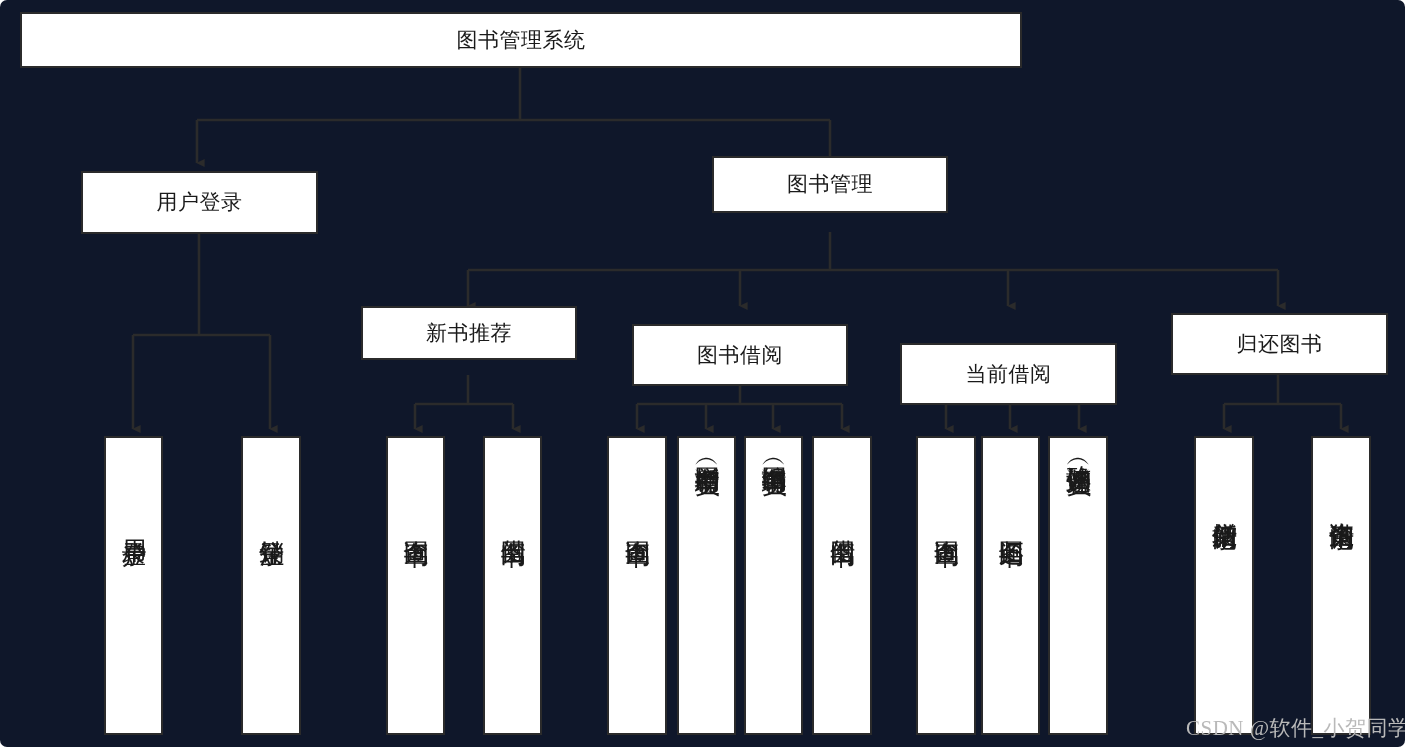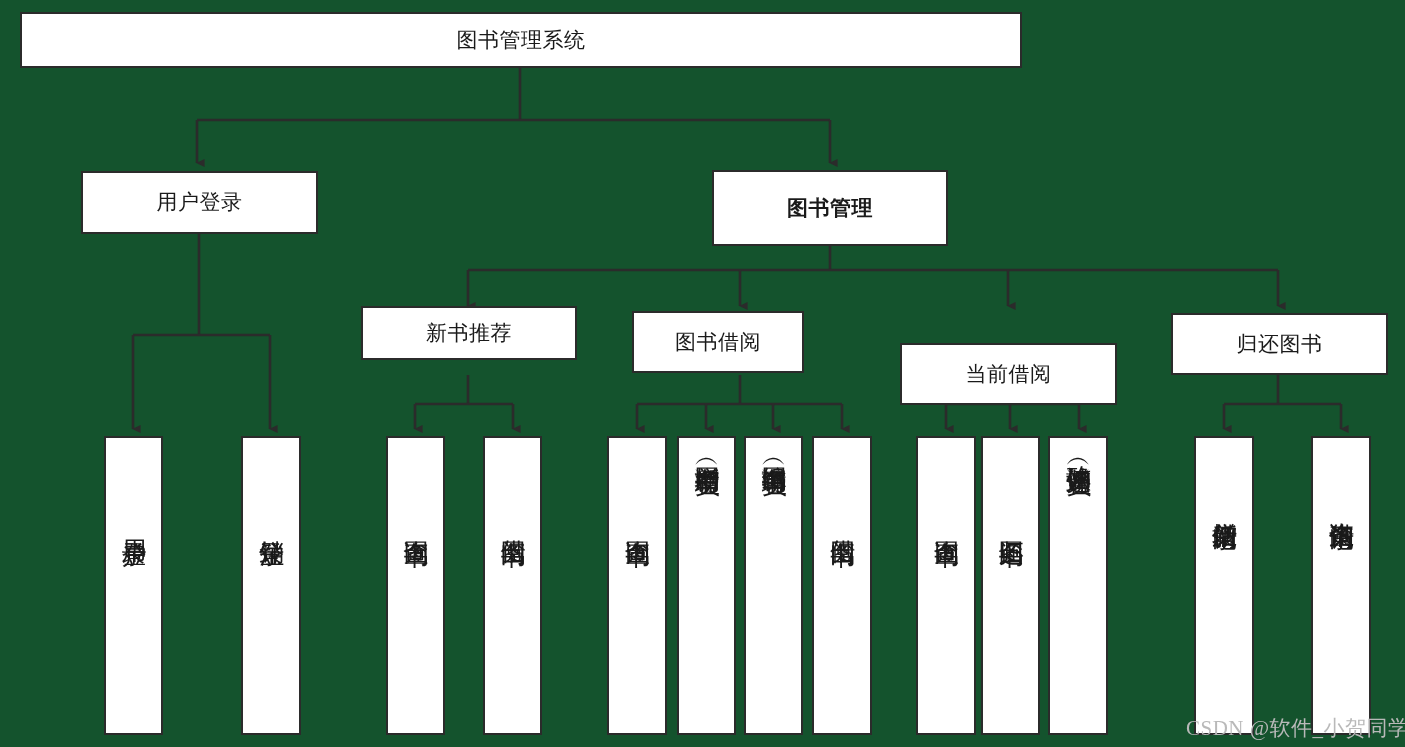--- a/index.html
+++ b/index.html
@@ -7,22 +7,23 @@
     padding: 0;
     background: #ffffff;
   }
   body {
     font-family: "DejaVu Sans", "Liberation Sans", sans-serif;
   }
   #canvas {
     position: relative;
     width: 1405px;
     height: 747px;
-    background: #14532d;
+    background: #0f172a;
     overflow: hidden;
+    border-radius: 7px;
   }
   #edges {
     position: absolute;
     left: 0;
     top: 0;
     width: 1405px;
     height: 747px;
   }
   .node {
     position: absolute;
@@ -132,29 +133,29 @@
   </svg>
 
   <div class="node horiz" style="left:20px; top:12px; width:1002px; height:56px;">
     <span class="lbl">图书管理系统</span>
   </div>
 
   <div class="node horiz" style="left:81px; top:171px; width:237px; height:63px;">
     <span class="lbl">用户登录</span>
   </div>
 
-  <div class="node horiz" style="left:712px; top:170px; width:236px; height:76px;font-weight:bold;">
+  <div class="node horiz" style="left:712px; top:156px; width:236px; height:57px;">
     <span class="lbl">图书管理</span>
   </div>
 
   <div class="node horiz" style="left:361px; top:306px; width:216px; height:54px;">
     <span class="lbl">新书推荐</span>
   </div>
 
-  <div class="node horiz" style="left:632px; top:311px; width:172px; height:62px;">
+  <div class="node horiz" style="left:632px; top:324px; width:216px; height:62px;">
     <span class="lbl">图书借阅</span>
   </div>
 
   <div class="node horiz" style="left:900px; top:313px; width:217px; height:62px;margin-top:30px;">
     <span class="lbl">当前借阅</span>
   </div>
 
   <div class="node horiz" style="left:1171px; top:313px; width:217px; height:62px;">
     <span class="lbl">归还图书</span>
   </div>

